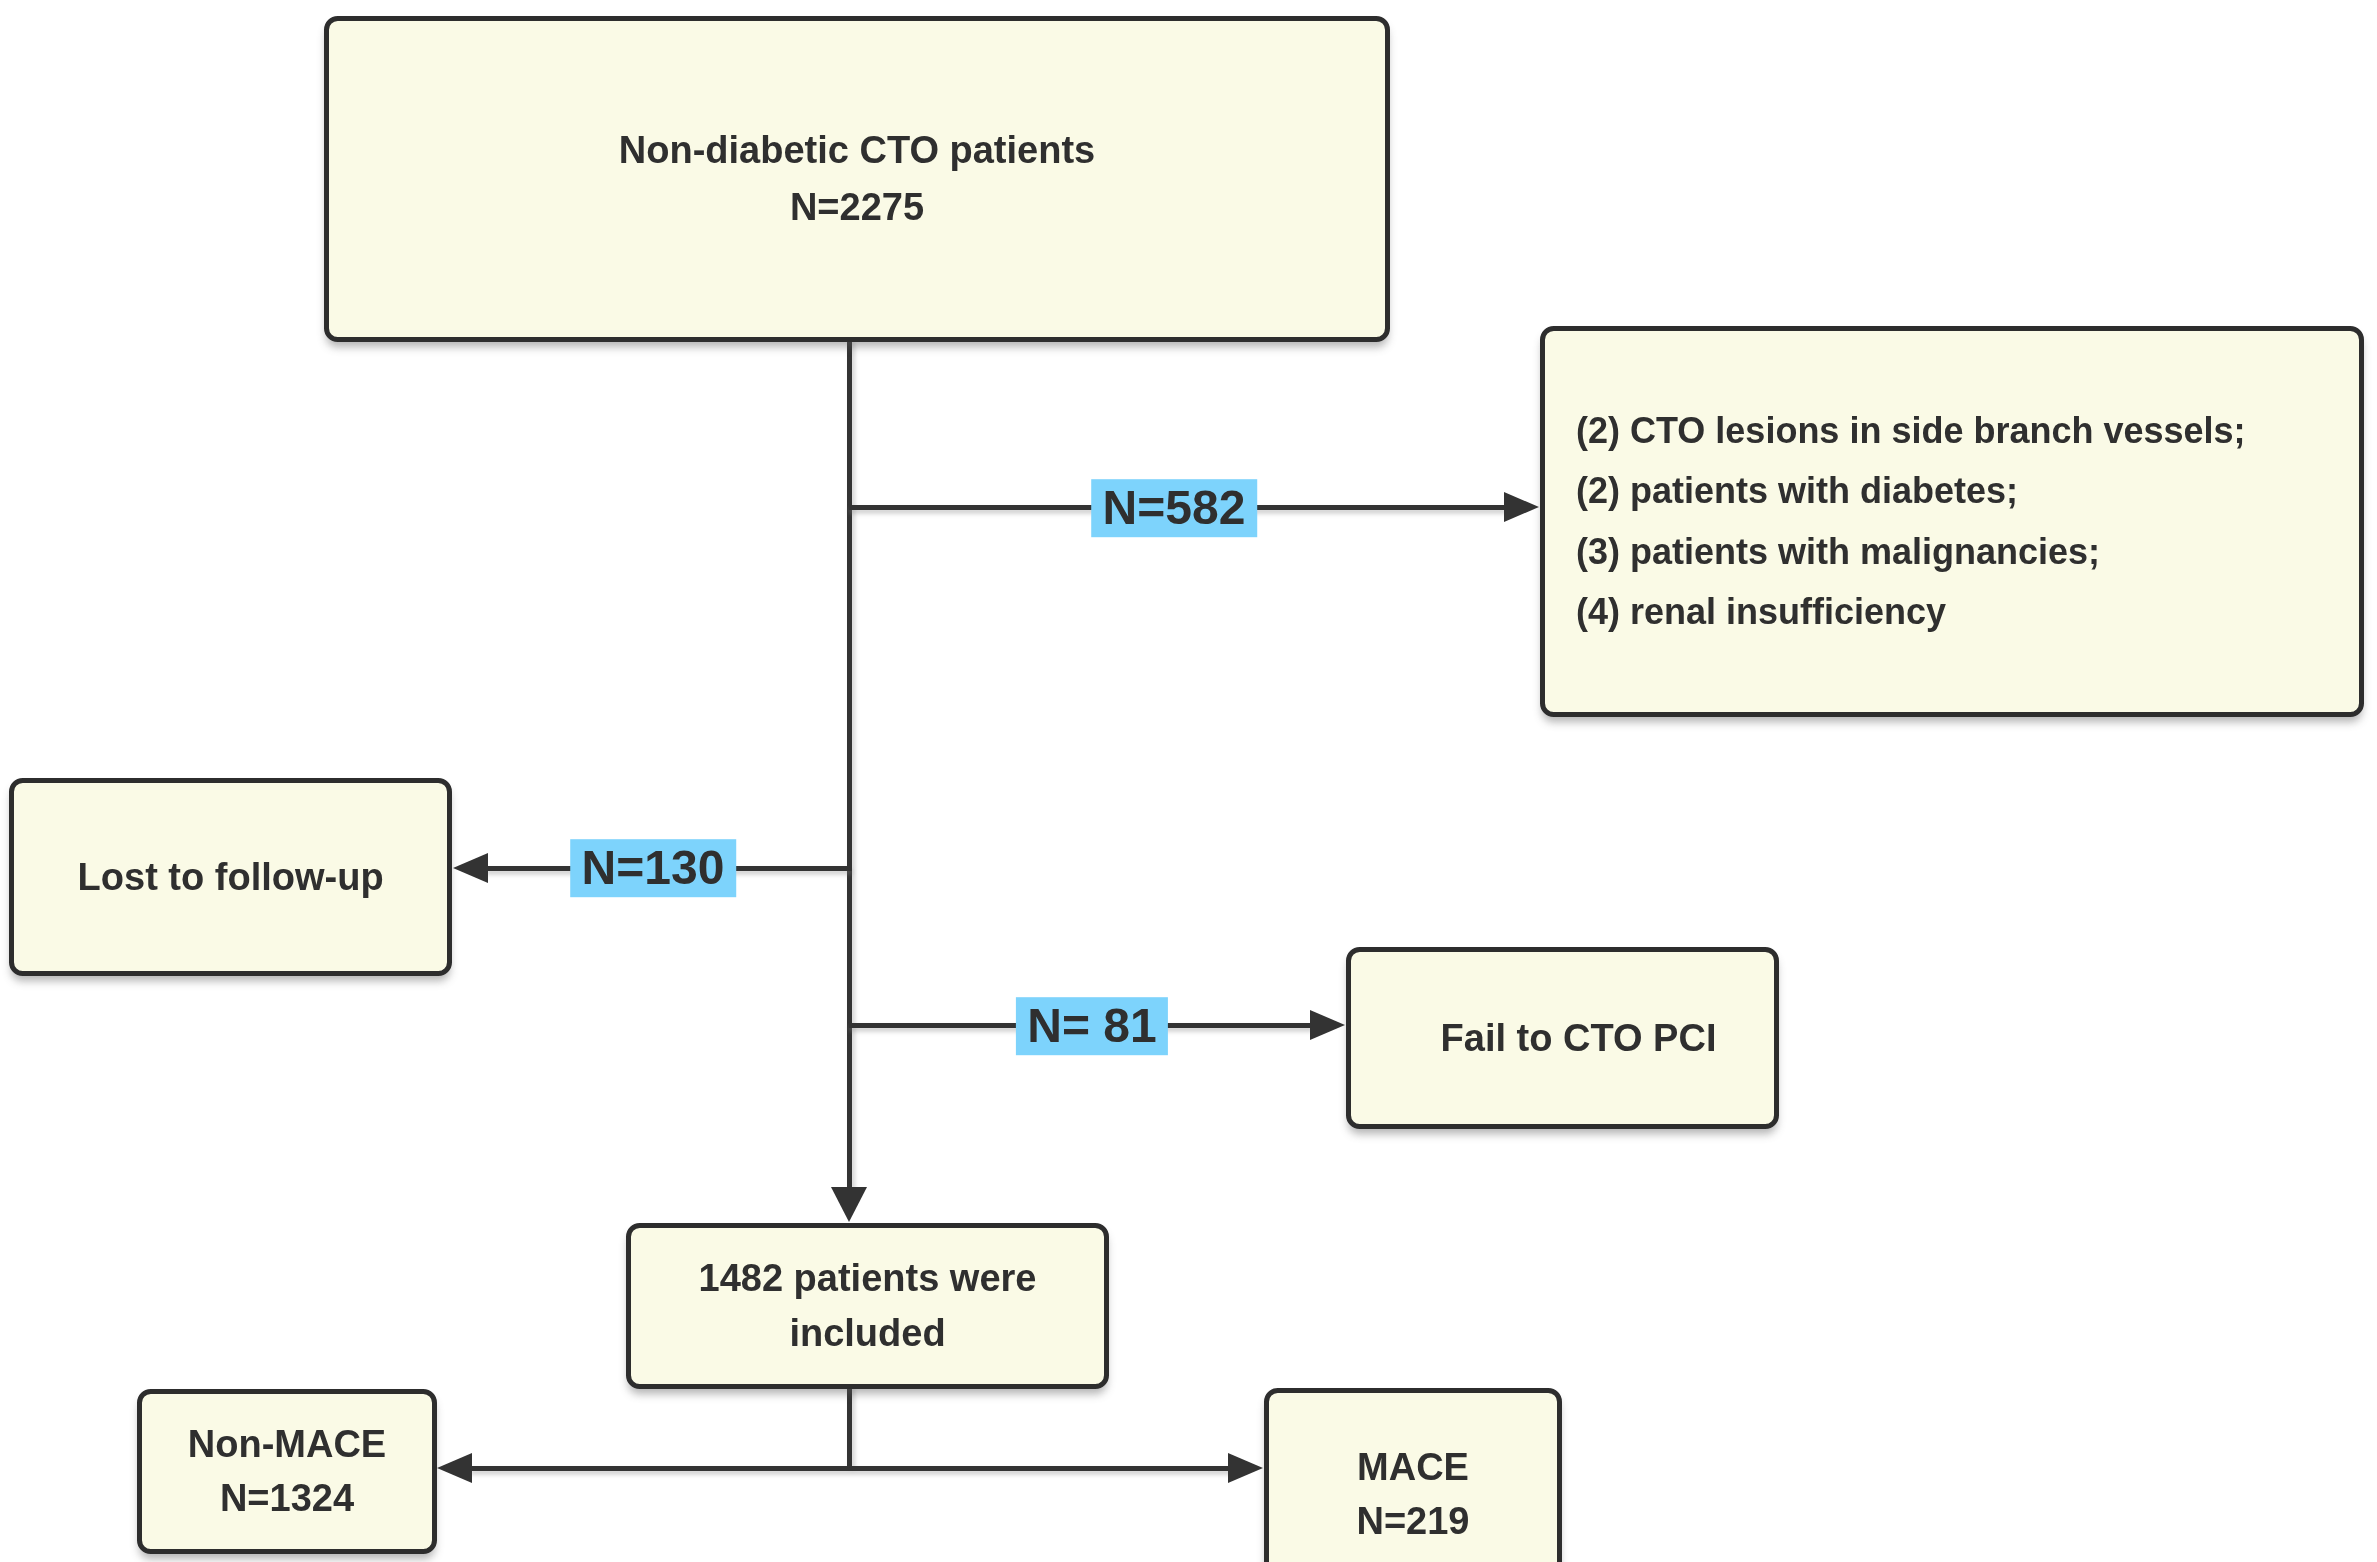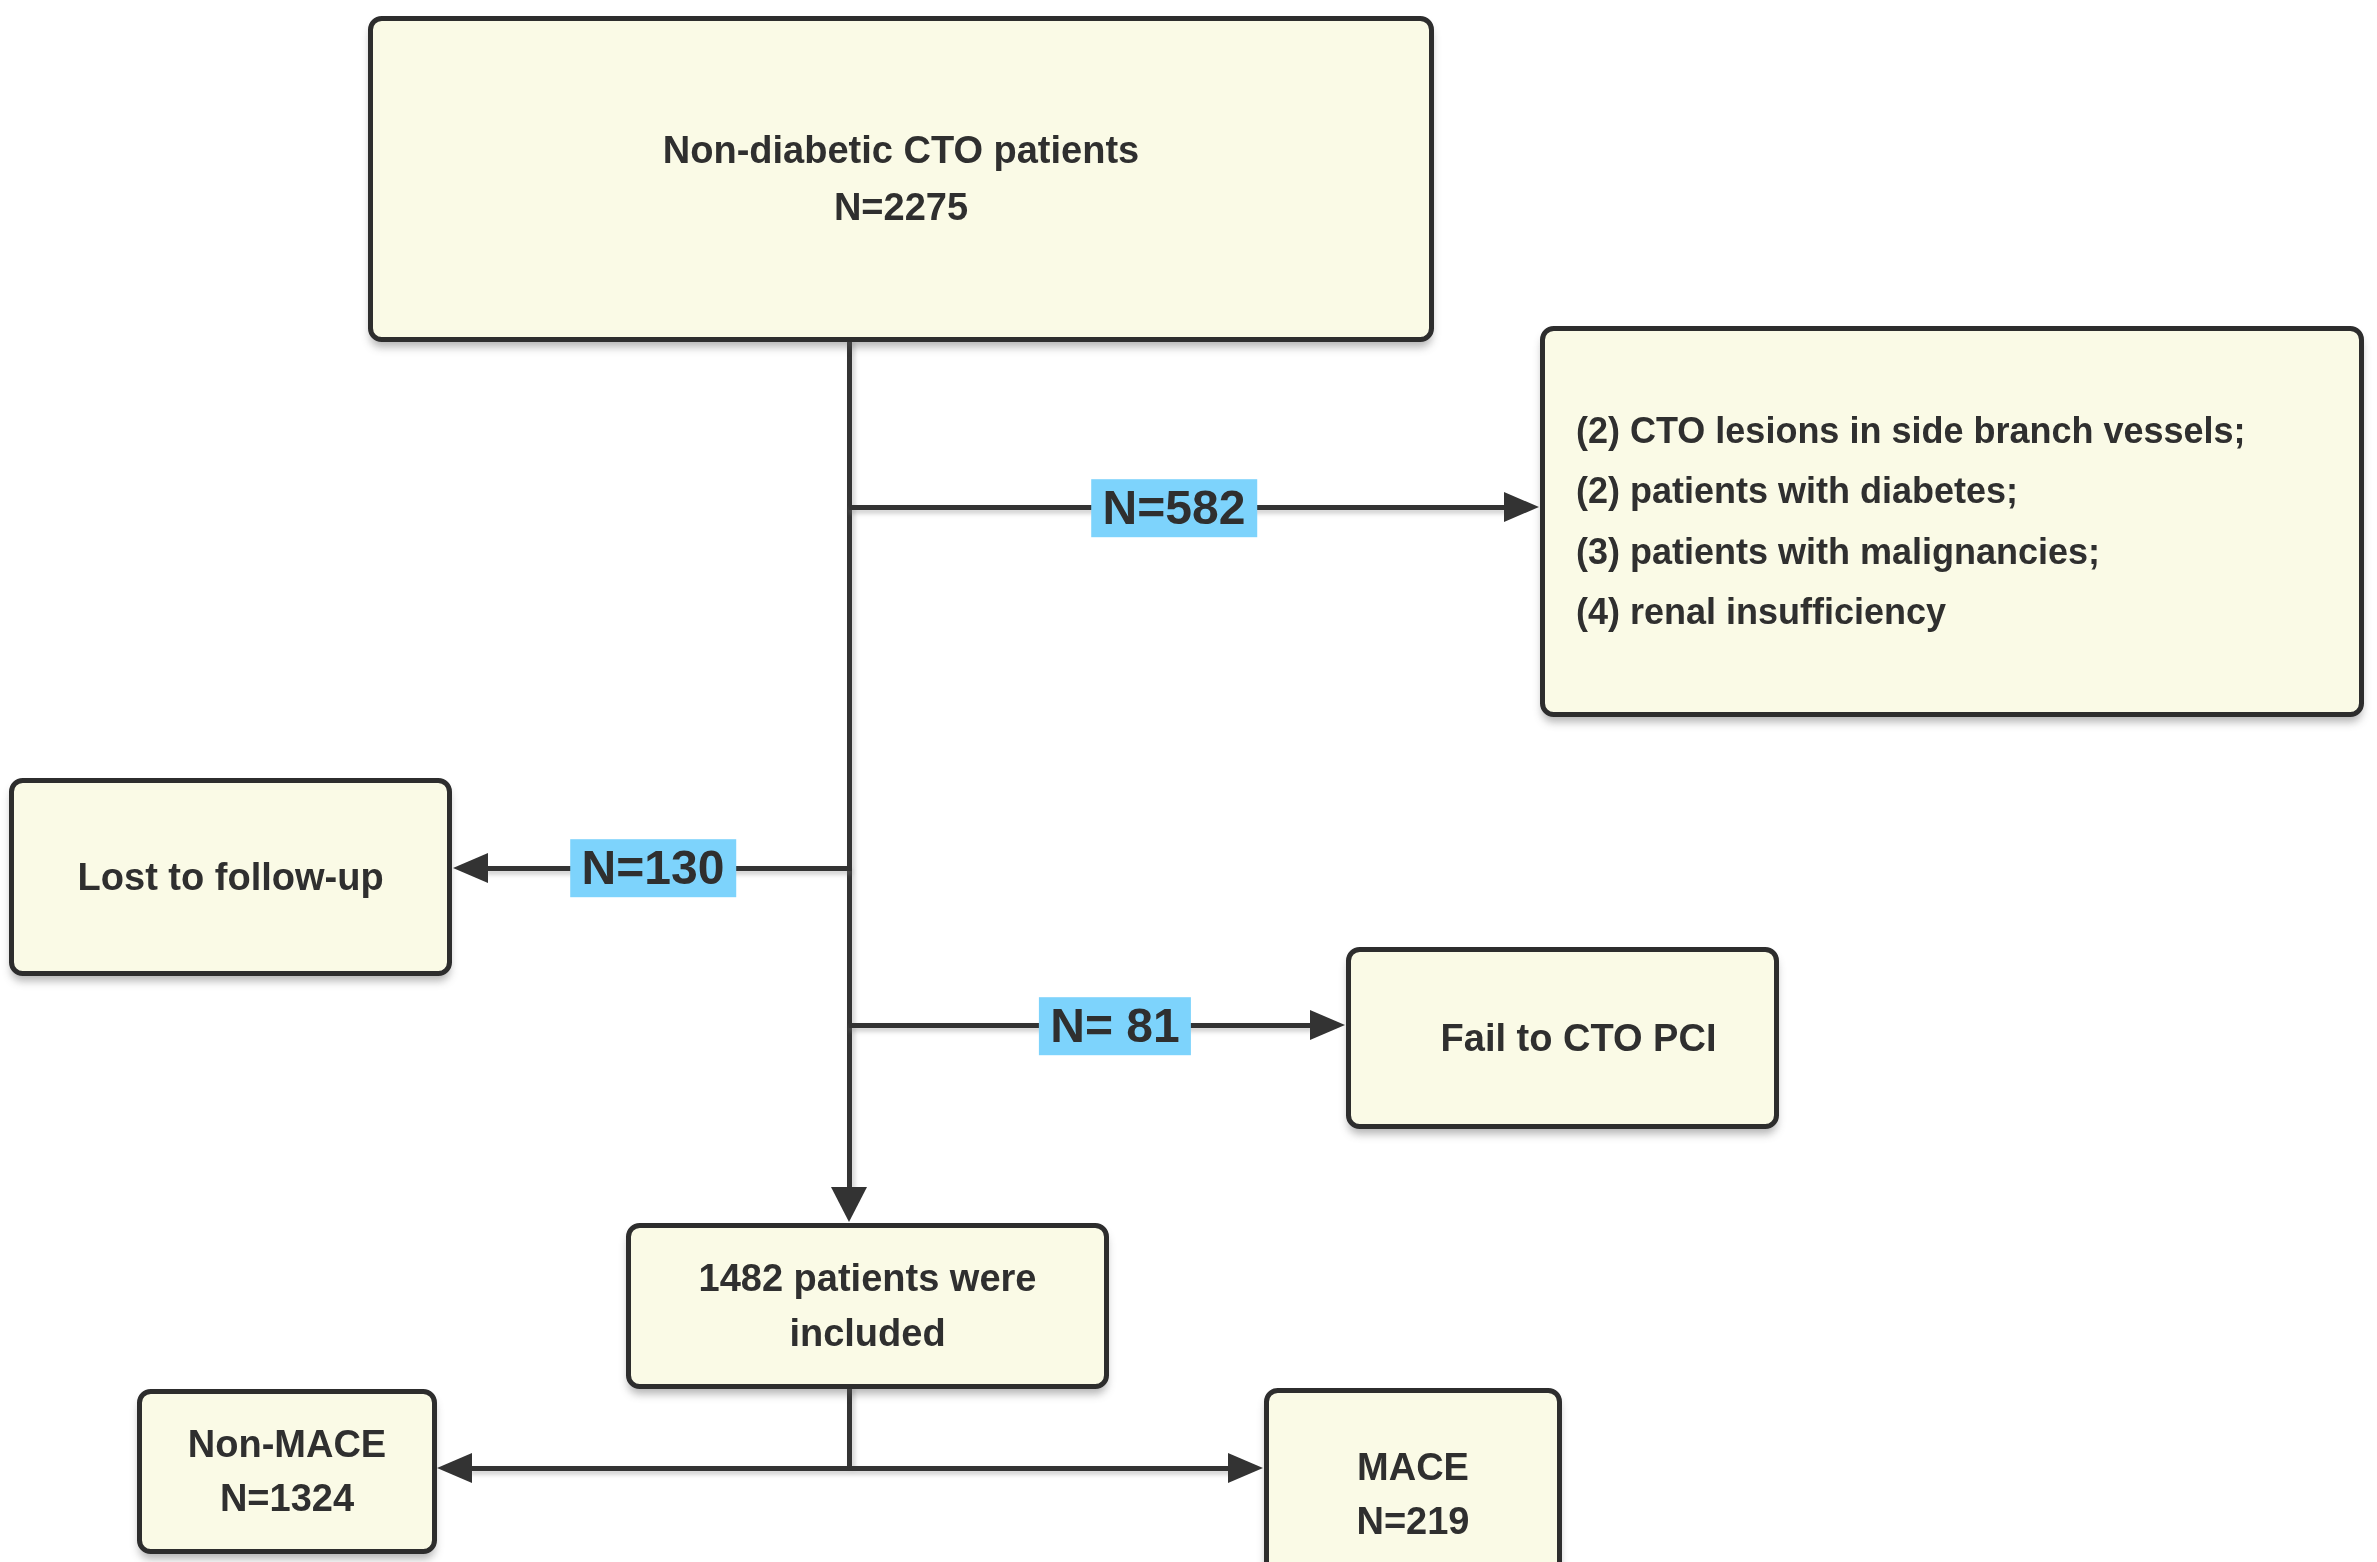--- a/index.html
+++ b/index.html
@@ -27,21 +27,21 @@
     box-shadow: 0 6.9px 8px -2.3px rgba(90, 90, 90, 0.45);
     display: flex;
     flex-direction: column;
     align-items: center;
     justify-content: center;
     text-align: center;
     font-size: 38px;
     line-height: 1.5;
   }
 
-  .node--top      { left: 324px;  top: 16px;   width: 1066px; height: 326px; margin-left: 44px; }
+  .node--top      { left: 324px;  top: 16px;   width: 1066px; height: 326px; }
   .node--excl     { left: 1540px; top: 326px;  width: 824px; height: 391px;
                     align-items: flex-start; text-align: left;
                     padding: 17px 23px 17px 31px; font-size: 36px; line-height: 1.68; }
   .node--lost     { left: 9.1px;   top: 778px; width: 443px;  height: 198px; }
   .node--fail     { left: 1346px; top: 947px; width: 433px;  height: 182px; padding-left: 32px; }
   .node--included { left: 626px; top: 1223px; width: 483px;  height: 166px; line-height: 1.45; }
   .node--nonmace  { left: 137px;  top: 1389px; width: 300px;  height: 165px; line-height: 1.42; }
   .node--mace     { left: 1264px; top: 1388px; width: 298px;  height: 214px; line-height: 1.42; }
 
   .node span, .node div { white-space: nowrap; }
@@ -76,21 +76,21 @@
     position: absolute;
     transform: translate(-50%, -50%);
     background: #7dd3fc;
     padding: 0 11.4px;
     font-size: 48px;
     line-height: 1.2;
     white-space: nowrap;
   }
   .edge-label--excl { left: 1174px; top: 508px; }
   .edge-label--lost { left: 653px; top: 868px; }
-  .edge-label--fail { left: 1115px; top: 1026px; }
+  .edge-label--fail { left: 1092px; top: 1026px; }
 </style>
 </head>
 <body>
 
 <div class="stage">
 
   <div class="line vline line--trunk"></div>
   <div class="line hline line--excl"></div>
   <div class="line hline line--lost"></div>
   <div class="line hline line--fail"></div>

